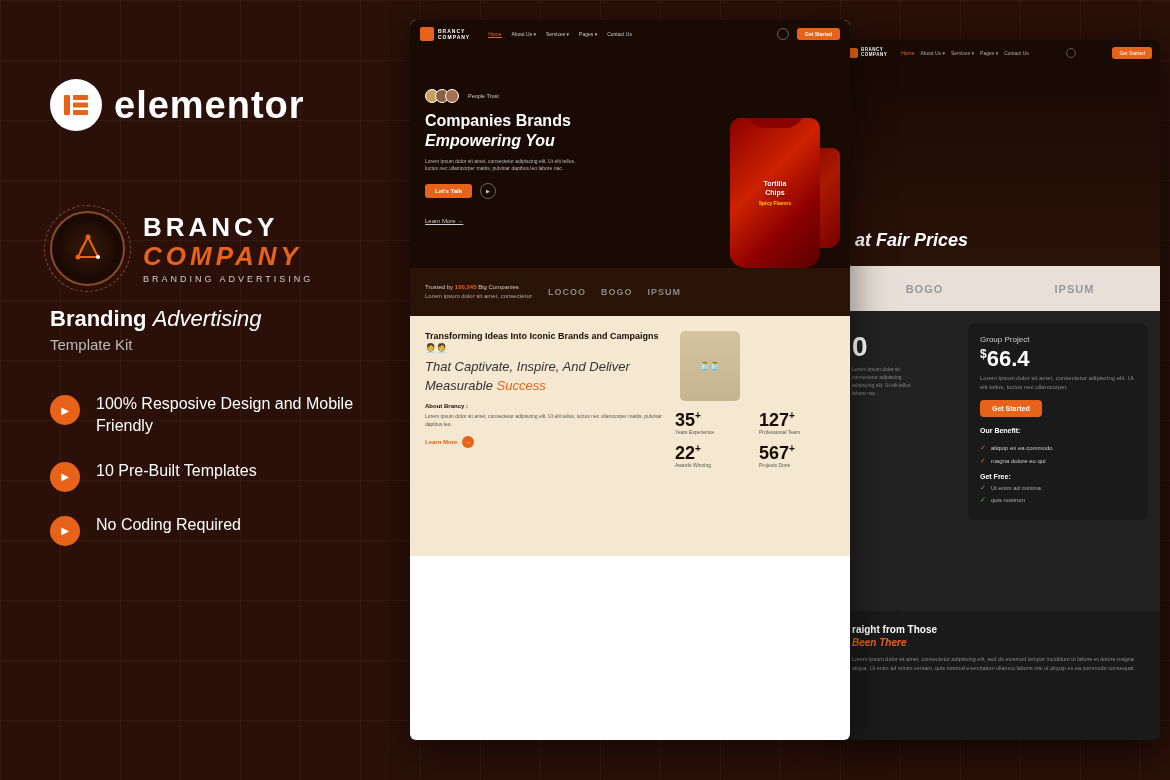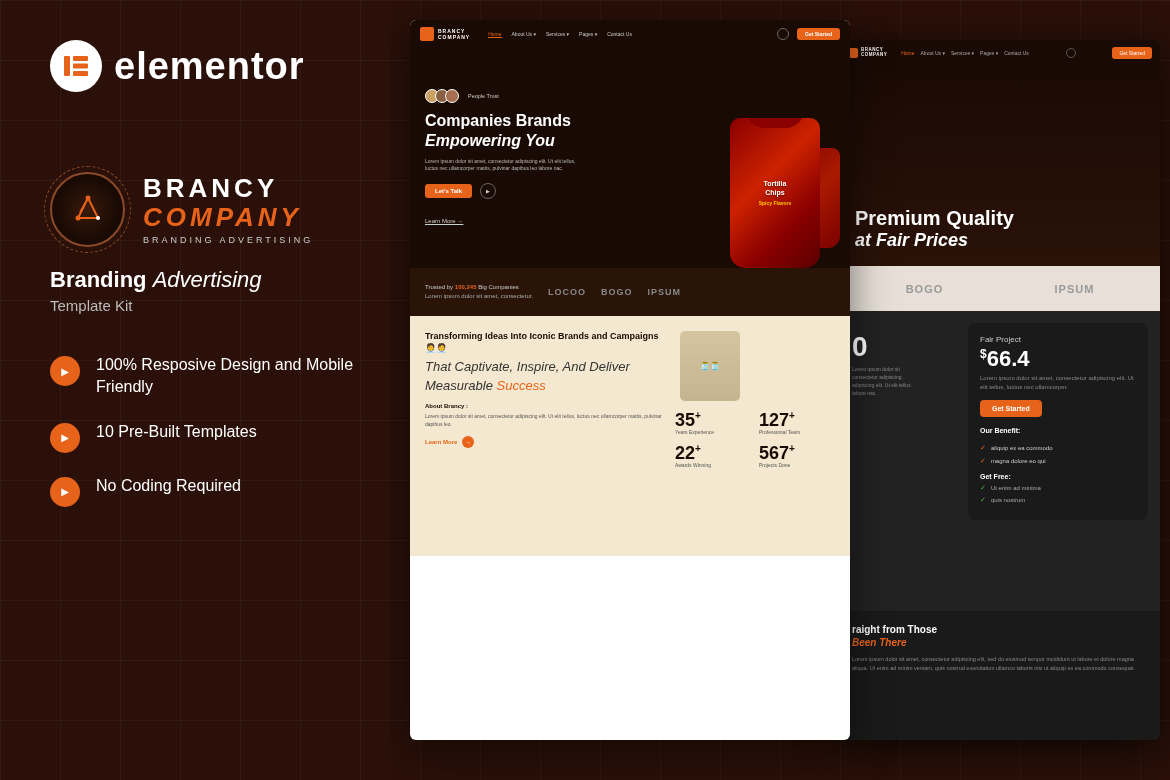--- a/index.html
+++ b/index.html
@@ -33,20 +33,21 @@
       padding: 40px 50px;
       z-index: 2;
     }
 
     
     .elementor-logo {
       display: flex;
       align-items: center;
       gap: 12px;
       margin-bottom: 80px;
+      margin-top: 39px;
     }
     .elementor-icon {
       width: 52px;
       height: 52px;
       background: #fff;
       border-radius: 50%;
       display: flex;
       align-items: center;
       justify-content: center;
     }
@@ -811,39 +812,38 @@
       <span class="sec-nav-item active">Home</span>
       <span class="sec-nav-item">About Us ▾</span>
       <span class="sec-nav-item">Services ▾</span>
       <span class="sec-nav-item">Pages ▾</span>
       <span class="sec-nav-item">Contact Us</span>
       <div class="sec-nav-search"></div>
       <div class="sec-nav-btn">Get Started</div>
     </div>
 
     <div class="sec-hero">
-      <div class="sec-hero-title">Premium Quality</div>
       <div class="sec-hero-italic" style="font-size:18px;font-weight:700;color:#fff;font-style:italic;">at Fair Prices</div>
     </div>
 
     <div class="sec-brands">
       <span class="sec-brand-item">BOGO</span>
       <span class="sec-brand-item">IPSUM</span>
     </div>
 
     <div class="sec-pricing">
       <div style="display:flex;gap:10px;align-items:flex-start;">
 
         <div style="flex:1;padding-top:10px;">
           <div style="font-size:28px;font-weight:900;color:#fff;line-height:1;">0</div>
           <div style="font-size:5px;color:#888;line-height:1.6;margin-top:4px;">Lorem ipsum dolor sit<br>consectetur adipiscing.<br>adipiscing elit. Ut elit tellus<br>labore nac.</div>
         </div>
 
         <div class="pricing-card">
-          <div class="pricing-label">Fair Project</div>
+          <div class="pricing-label">Group Project</div>
           <div class="pricing-amount">
             <sup>$</sup><span>66.4</span>
           </div>
           <div class="pricing-desc">Lorem ipsum dolor sit amet, consectetur adipiscing elit. Ut elit tellus, luctus nec ullamcorper.</div>
           <div class="pricing-btn">Get Started</div>
           
           <div style="font-size:7px;font-weight:700;color:#fff;margin-top:10px;">Our Benefit:</div>
           <div class="benefits-list">
             <div class="benefit-item">
               <span class="benefit-check">✓</span>

